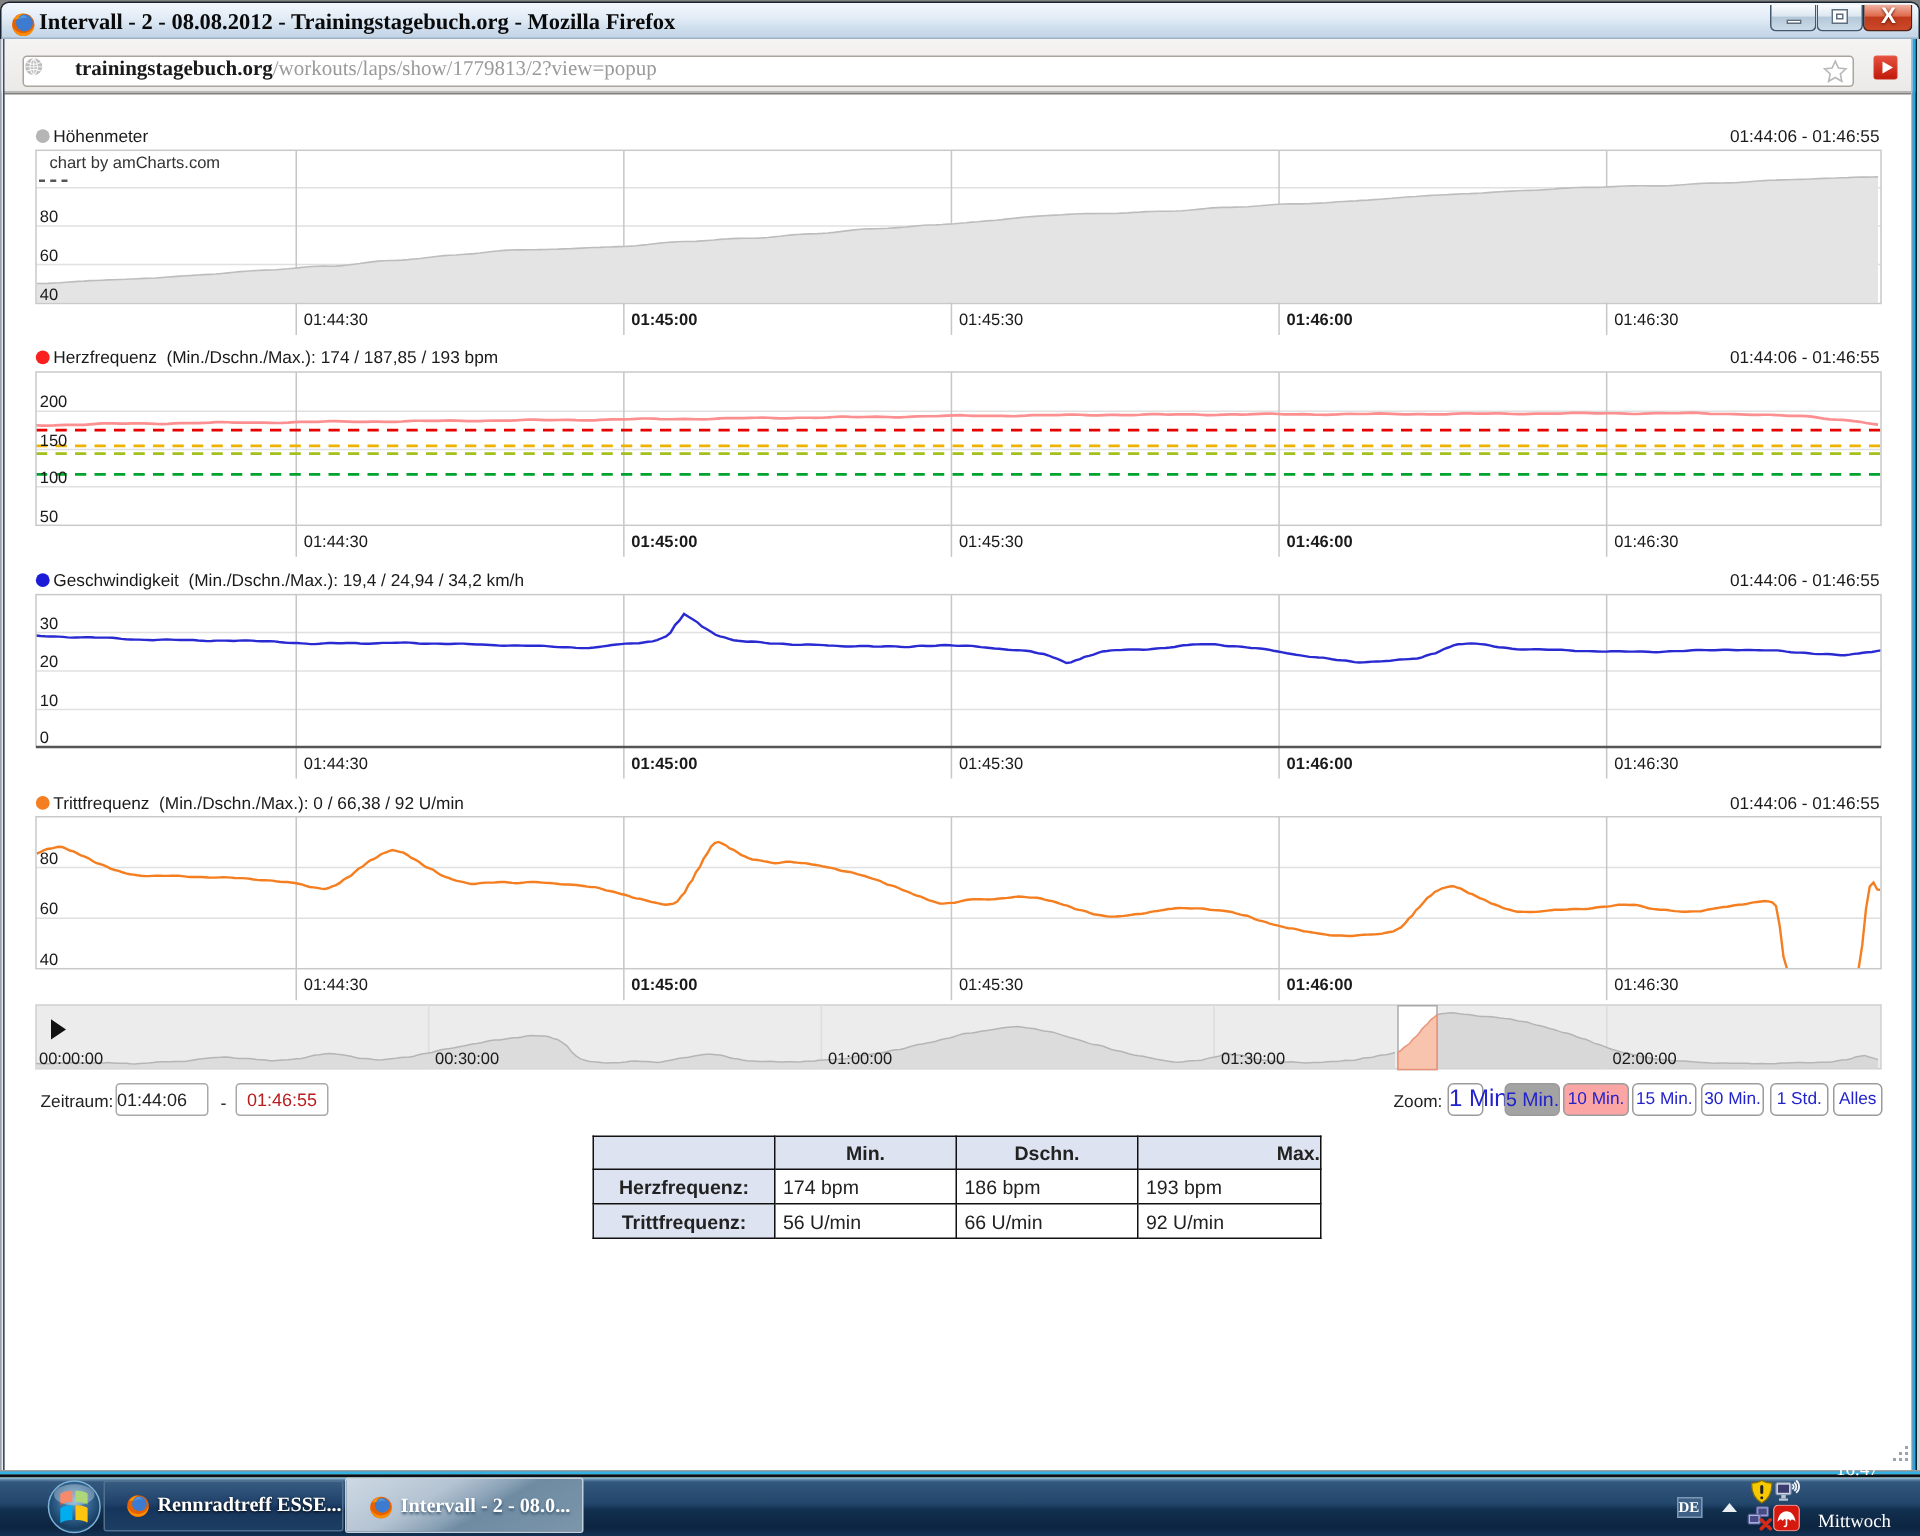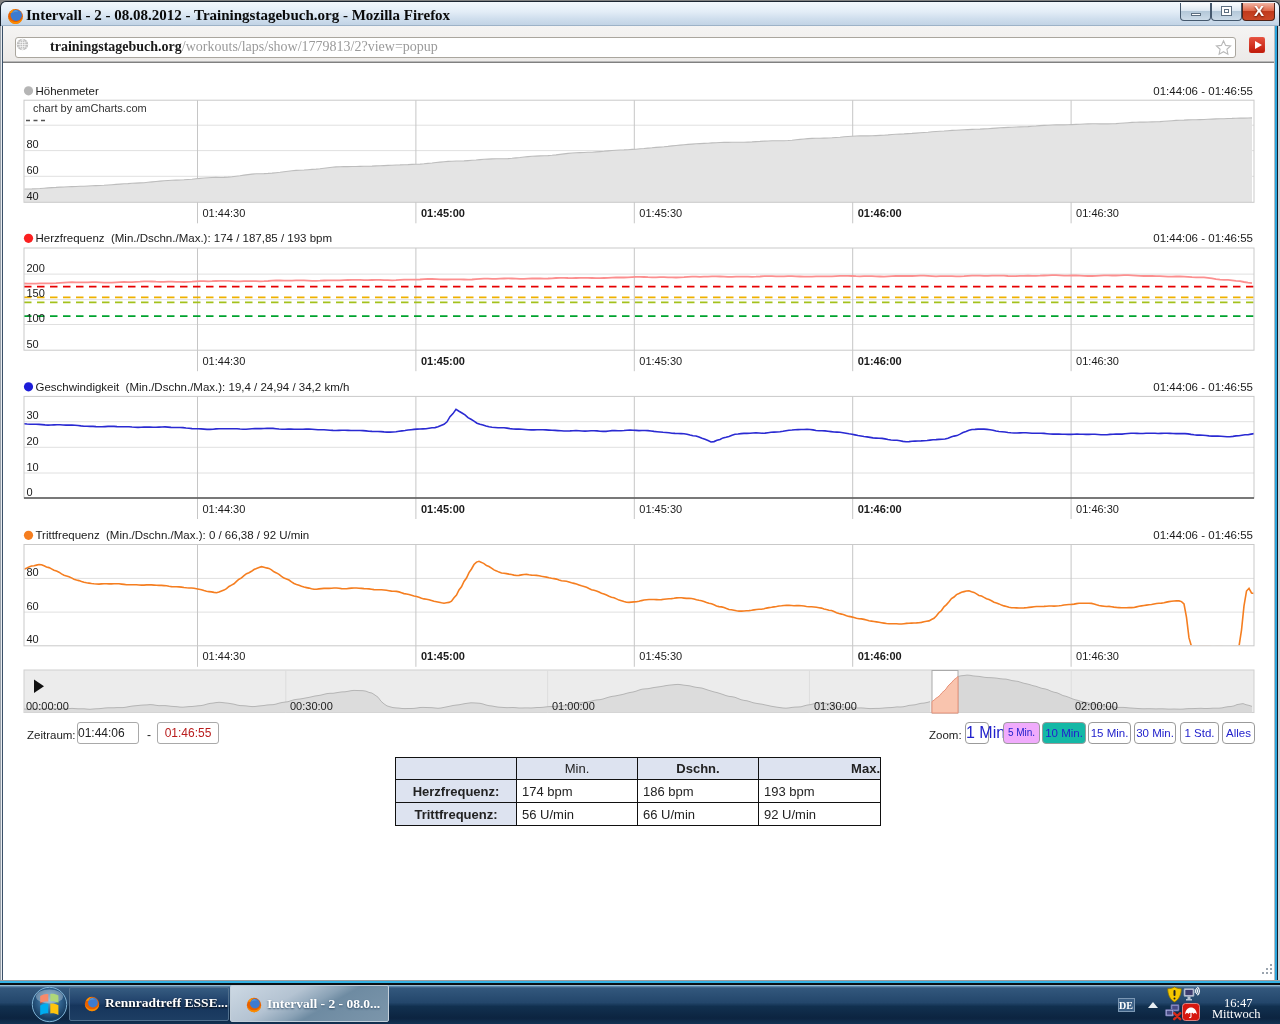--- a/index.html
+++ b/index.html
@@ -182,32 +182,32 @@
 
 <div class="abs" style="left:27px;top:729px;font-size:11.5px;color:#222">Zeitraum:</div>
 <div class="abs" style="left:77px;top:722px;width:62px;height:22px;border:1px solid #a9a9a9;border-radius:3px;
  background:#fff;font-size:12px;color:#222;text-align:left;line-height:20px">01:44:06</div>
 <div class="abs" style="left:147px;top:728px;font-size:12px;color:#222">-</div>
 <div class="abs" style="left:157px;top:722px;width:62px;height:22px;border:1px solid #a9a9a9;border-radius:3px;
  background:#fff;font-size:12px;color:#b91c1c;text-align:center;line-height:20px">01:46:55</div>
 <div class="abs" style="left:929px;top:729px;font-size:11.5px;color:#222">Zoom:</div>
 
 <div class="abs" style="left:965px;top:722px;width:24px;height:22px;border:1px solid #9b9b9b;border-radius:4px;background:#fff;font-size:16px;color:#2222cc;text-align:center;line-height:20px;white-space:nowrap">1 Min.</div>
-<div class="abs" style="left:1003px;top:722px;width:37px;height:22px;border:1px solid #9b9b9b;border-radius:4px;background:#f0abfc;font-size:10px;color:#2222cc;text-align:center;line-height:20px;white-space:nowrap">5 Min.</div>
-<div class="abs" style="left:1042px;top:722px;width:44px;height:22px;border:1px solid #9b9b9b;border-radius:4px;background:#14b8a6;font-size:11.5px;color:#2222cc;text-align:center;line-height:20px;white-space:nowrap">10 Min.</div>
+<div class="abs" style="left:1003px;top:722px;width:37px;height:22px;border:1px solid #9b9b9b;border-radius:4px;background:#a3a3a3;font-size:13px;color:#2222cc;text-align:center;line-height:20px;white-space:nowrap">5 Min.</div>
+<div class="abs" style="left:1042px;top:722px;width:44px;height:22px;border:1px solid #9b9b9b;border-radius:4px;background:#fca5a5;font-size:11.5px;color:#2222cc;text-align:center;line-height:20px;white-space:nowrap">10 Min.</div>
 <div class="abs" style="left:1088px;top:722px;width:43px;height:22px;border:1px solid #9b9b9b;border-radius:4px;background:#fff;font-size:11.5px;color:#2222cc;text-align:center;line-height:20px;white-space:nowrap">15 Min.</div>
 <div class="abs" style="left:1134px;top:722px;width:42px;height:22px;border:1px solid #9b9b9b;border-radius:4px;background:#fff;font-size:11.5px;color:#2222cc;text-align:center;line-height:20px;white-space:nowrap">30 Min.</div>
 <div class="abs" style="left:1180px;top:722px;width:39px;height:22px;border:1px solid #9b9b9b;border-radius:4px;background:#fff;font-size:11.5px;color:#2222cc;text-align:center;line-height:20px;white-space:nowrap">1 Std.</div>
 <div class="abs" style="left:1222px;top:722px;width:33px;height:22px;border:1px solid #9b9b9b;border-radius:4px;background:#fff;font-size:11.5px;color:#2222cc;text-align:center;line-height:20px;white-space:nowrap">Alles</div>
 
 <table class="abs" style="left:395px;top:757px;border-collapse:collapse;font-size:13px;color:#222" cellspacing="0">
 <tbody>
         <tr style="height:22px">
  <td style="width:121px;border:1px solid #111;background:#dde3f0"></td>
- <td style="width:121px;border:1px solid #111;background:#dde3f0;text-align:center;font-weight:normal">Min.</td>
+ <td style="width:121px;border:1px solid #111;background:#dde3f0;text-align:center;font-weight:bold">Min.</td>
  <td style="width:121px;border:1px solid #111;background:#dde3f0;text-align:center;font-weight:bold">Dschn.</td>
  <td style="width:122px;border:1px solid #111;background:#dde3f0;text-align:right;font-weight:bold">Max.</td>
 </tr>
 <tr style="height:23px">
  <td style="border:1px solid #111;background:#dde3f0;text-align:center;font-weight:bold">Herzfrequenz:</td>
  <td style="border:1px solid #111;padding-left:5px">174 bpm</td>
  <td style="border:1px solid #111;padding-left:5px">186 bpm</td>
  <td style="border:1px solid #111;padding-left:5px">193 bpm</td>
 </tr>
 <tr style="height:23px">
@@ -313,14 +313,14 @@
  <rect x="2.7" y="7.7" width="5.6" height="4" fill="#474a85"></rect>
  <path d="M10.2,10.2 L16.2,16.2 M16.2,10.2 L10.2,16.2" stroke="#d42a1a" stroke-width="2.4" stroke-linecap="round"></path>
 </svg>
 
 <svg class="abs" style="left:1182px;top:1003px" width="18" height="18" viewBox="0 0 18 18">
  <rect x="0.5" y="0.5" width="17" height="17" rx="3" fill="#d6180f"></rect>
  <rect x="0.5" y="0.5" width="17" height="17" rx="3" fill="none" stroke="#f4a09a" stroke-width="0.8"></rect>
  <path d="M3,11.5 C3.5,7 6,4.5 9,4.5 C12,4.5 14.5,7 15,11.5 C13.5,9.8 12.4,9.6 11.5,11 C10.6,9.4 9.8,9.3 9,11 C8.2,9.3 7.4,9.4 6.5,11 C5.6,9.6 4.5,9.8 3,11.5 Z" fill="#ffffff"></path>
  <path d="M9,10.5 L9,13.5 C9,14.6 8,14.9 7.2,14.4" stroke="#ffffff" stroke-width="1.1" fill="none"></path>
 </svg>
-<div class="abs serif" style="left:1224px;top:996px;font-size:12.5px;color:#fff">16:47</div>
+<div class="abs serif" style="left:1224px;top:972px;font-size:12.5px;color:#fff">16:47</div>
 <div class="abs serif" style="left:1212px;top:1007px;font-size:12.5px;color:#fff">Mittwoch</div>
 </div>
 </body></html>

